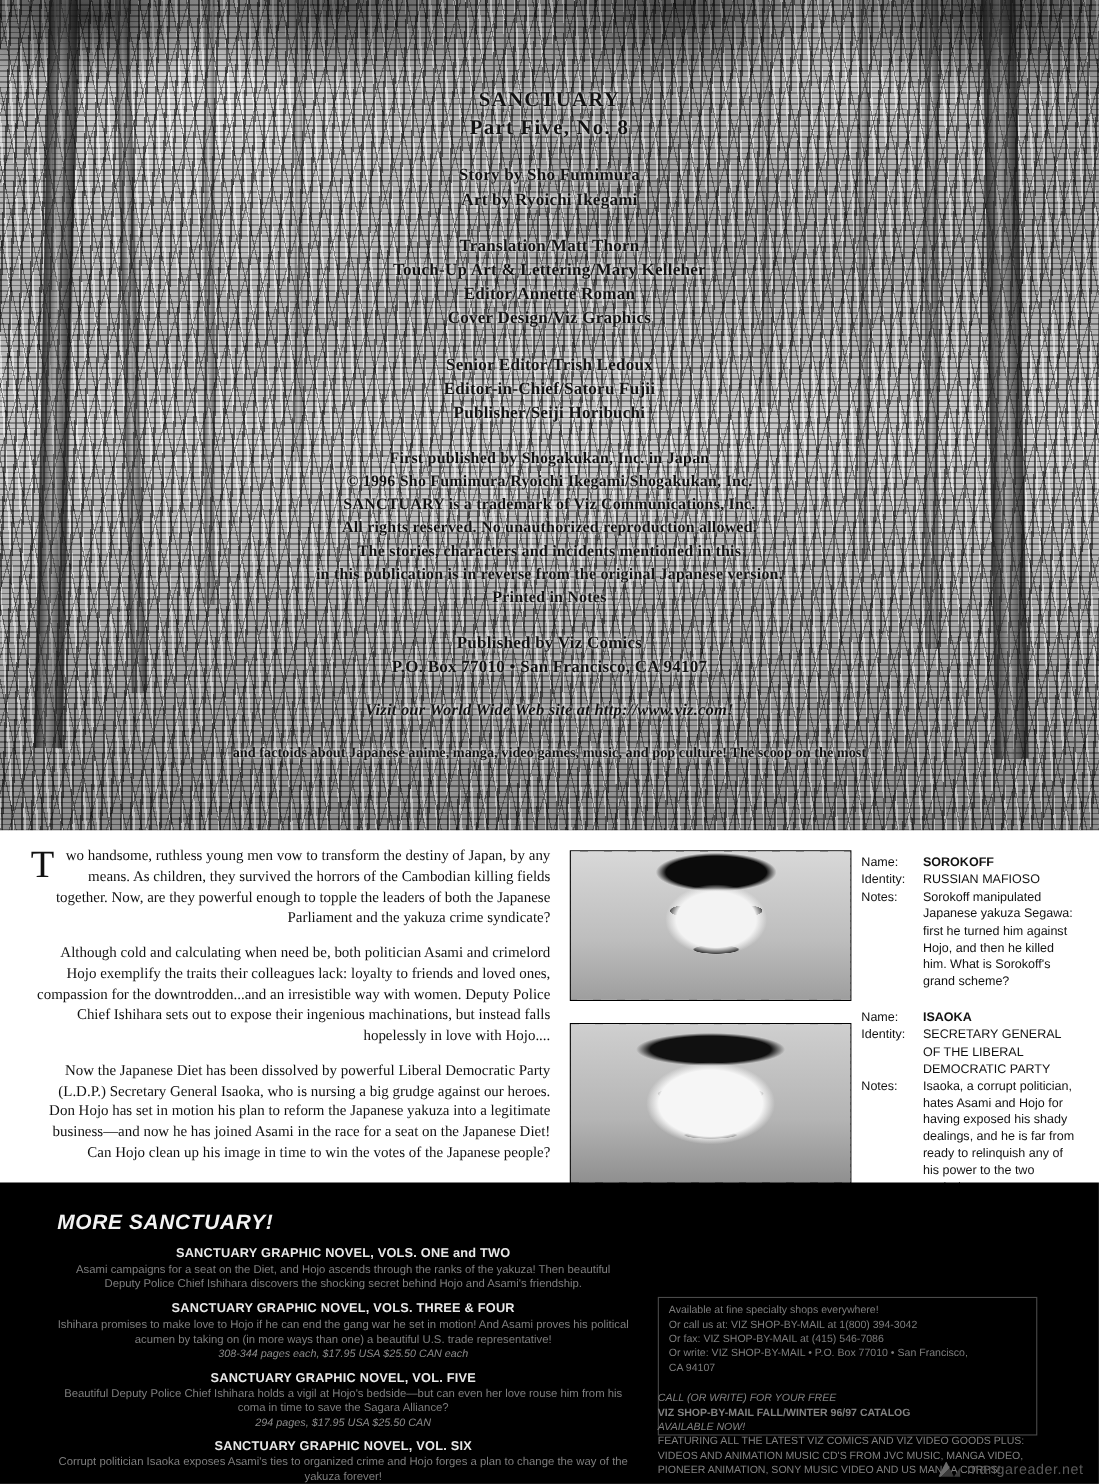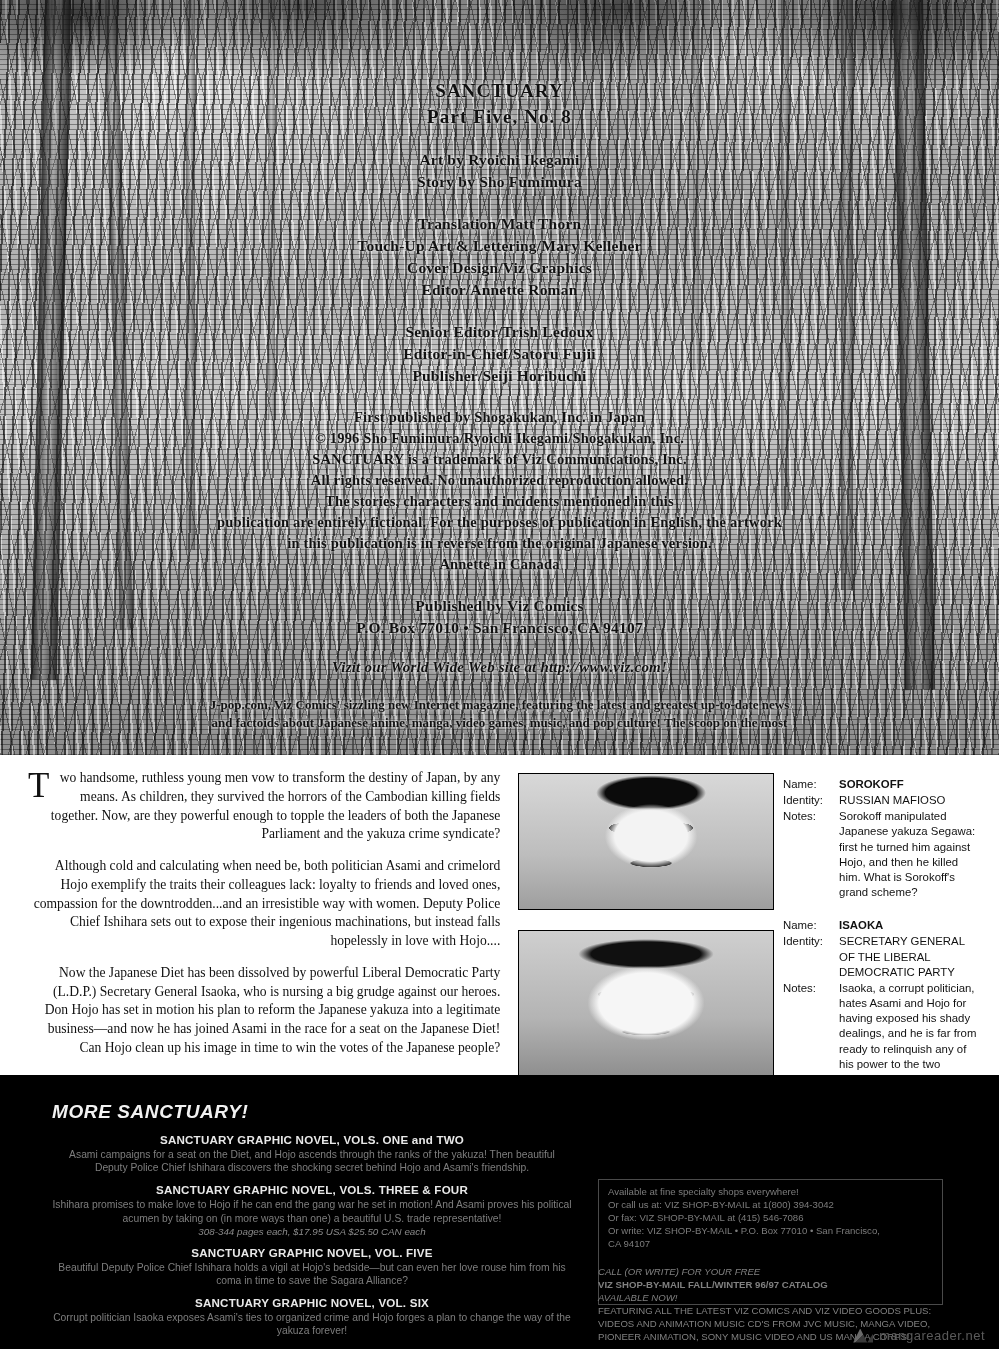--- a/index.html
+++ b/index.html
@@ -213,59 +213,57 @@
   <div class="trunk t8"></div>
 
   <div class="credits-text">
 
     <div class="block">
       <div class="title-line">SANCTUARY</div>
       <div class="title-line">Part Five, No. 8</div>
     </div>
 
     <div class="block">
+      <div class="line">Story by Sho Fumimura</div>
       <div class="line">Art by Ryoichi Ikegami</div>
-      <div class="line">Story by Sho Fumimura</div>
     </div>
 
     <div class="block">
       <div class="line">Translation/Matt Thorn</div>
       <div class="line">Touch-Up Art &amp; Lettering/Mary Kelleher</div>
+      <div class="line">Editor/Annette Roman</div>
       <div class="line">Cover Design/Viz Graphics</div>
-      <div class="line">Editor/Annette Roman</div>
     </div>
 
     <div class="block">
       <div class="line">Senior Editor/Trish Ledoux</div>
       <div class="line">Editor-in-Chief/Satoru Fujii</div>
       <div class="line">Publisher/Seiji Horibuchi</div>
     </div>
 
     <div class="block legal">
       <div class="line">First published by Shogakukan, Inc. in Japan</div>
       <div class="line">© 1996 Sho Fumimura/Ryoichi Ikegami/Shogakukan, Inc.</div>
       <div class="line">SANCTUARY is a trademark of Viz Communications, Inc.</div>
       <div class="line">All rights reserved. No unauthorized reproduction allowed.</div>
       <div class="line">The stories, characters and incidents mentioned in this</div>
-      <div class="line">publication are entirely fictional. For the purposes of publication in English, the artwork</div>
       <div class="line">in this publication is in reverse from the original Japanese version.</div>
-      <div class="line">Annette in Canada</div>
+      <div class="line">Printed in Notes</div>
     </div>
 
     <div class="block">
       <div class="line">Published by Viz Comics</div>
       <div class="line">P.O. Box 77010 • San Francisco, CA  94107</div>
     </div>
 
     <div class="block">
       <div class="web-line">Vizit our World Wide Web site at http://www.viz.com!</div>
     </div>
 
     <div class="block promo">
-      <div>J-pop.com, Viz Comics' sizzling new Internet magazine, featuring the latest and greatest up-to-date news</div>
       <div>and factoids about Japanese anime, manga, video games, music, and pop culture! The scoop on the most</div>
 
     </div>
 
   </div>
 </div>
 
 <div class="mid">
 
   <div class="synopsis">
@@ -329,20 +327,21 @@
       <div class="ad-desc">Asami campaigns for a seat on the Diet, and Hojo ascends through the ranks of the yakuza! Then beautiful Deputy Police Chief Ishihara discovers the shocking secret behind Hojo and Asami's friendship.</div>
     </div>
     <div class="ad-item">
       <div class="ad-title">SANCTUARY GRAPHIC NOVEL, VOLS. THREE &amp; FOUR</div>
       <div class="ad-desc">Ishihara promises to make love to Hojo if he can end the gang war he set in motion! And Asami proves his political acumen by taking on (in more ways than one) a beautiful U.S. trade representative!</div>
       <div class="ad-meta">308-344 pages each, $17.95 USA $25.50 CAN each</div>
     </div>
     <div class="ad-item">
       <div class="ad-title">SANCTUARY GRAPHIC NOVEL, VOL. FIVE</div>
       <div class="ad-desc">Beautiful Deputy Police Chief Ishihara holds a vigil at Hojo's bedside—but can even her love rouse him from his coma in time to save the Sagara Alliance?</div>
+      <div class="ad-meta">294 pages, $17.95 USA $25.50 CAN</div>
     </div>
     <div class="ad-item">
       <div class="ad-title">SANCTUARY GRAPHIC NOVEL, VOL. SIX</div>
       <div class="ad-desc">Corrupt politician Isaoka exposes Asami's ties to organized crime and Hojo forges a plan to change the way of the yakuza forever!</div>
 
     </div>
   </div>
 
   <div class="ads-right">
     <div class="line">Available at fine specialty shops everywhere!</div>

